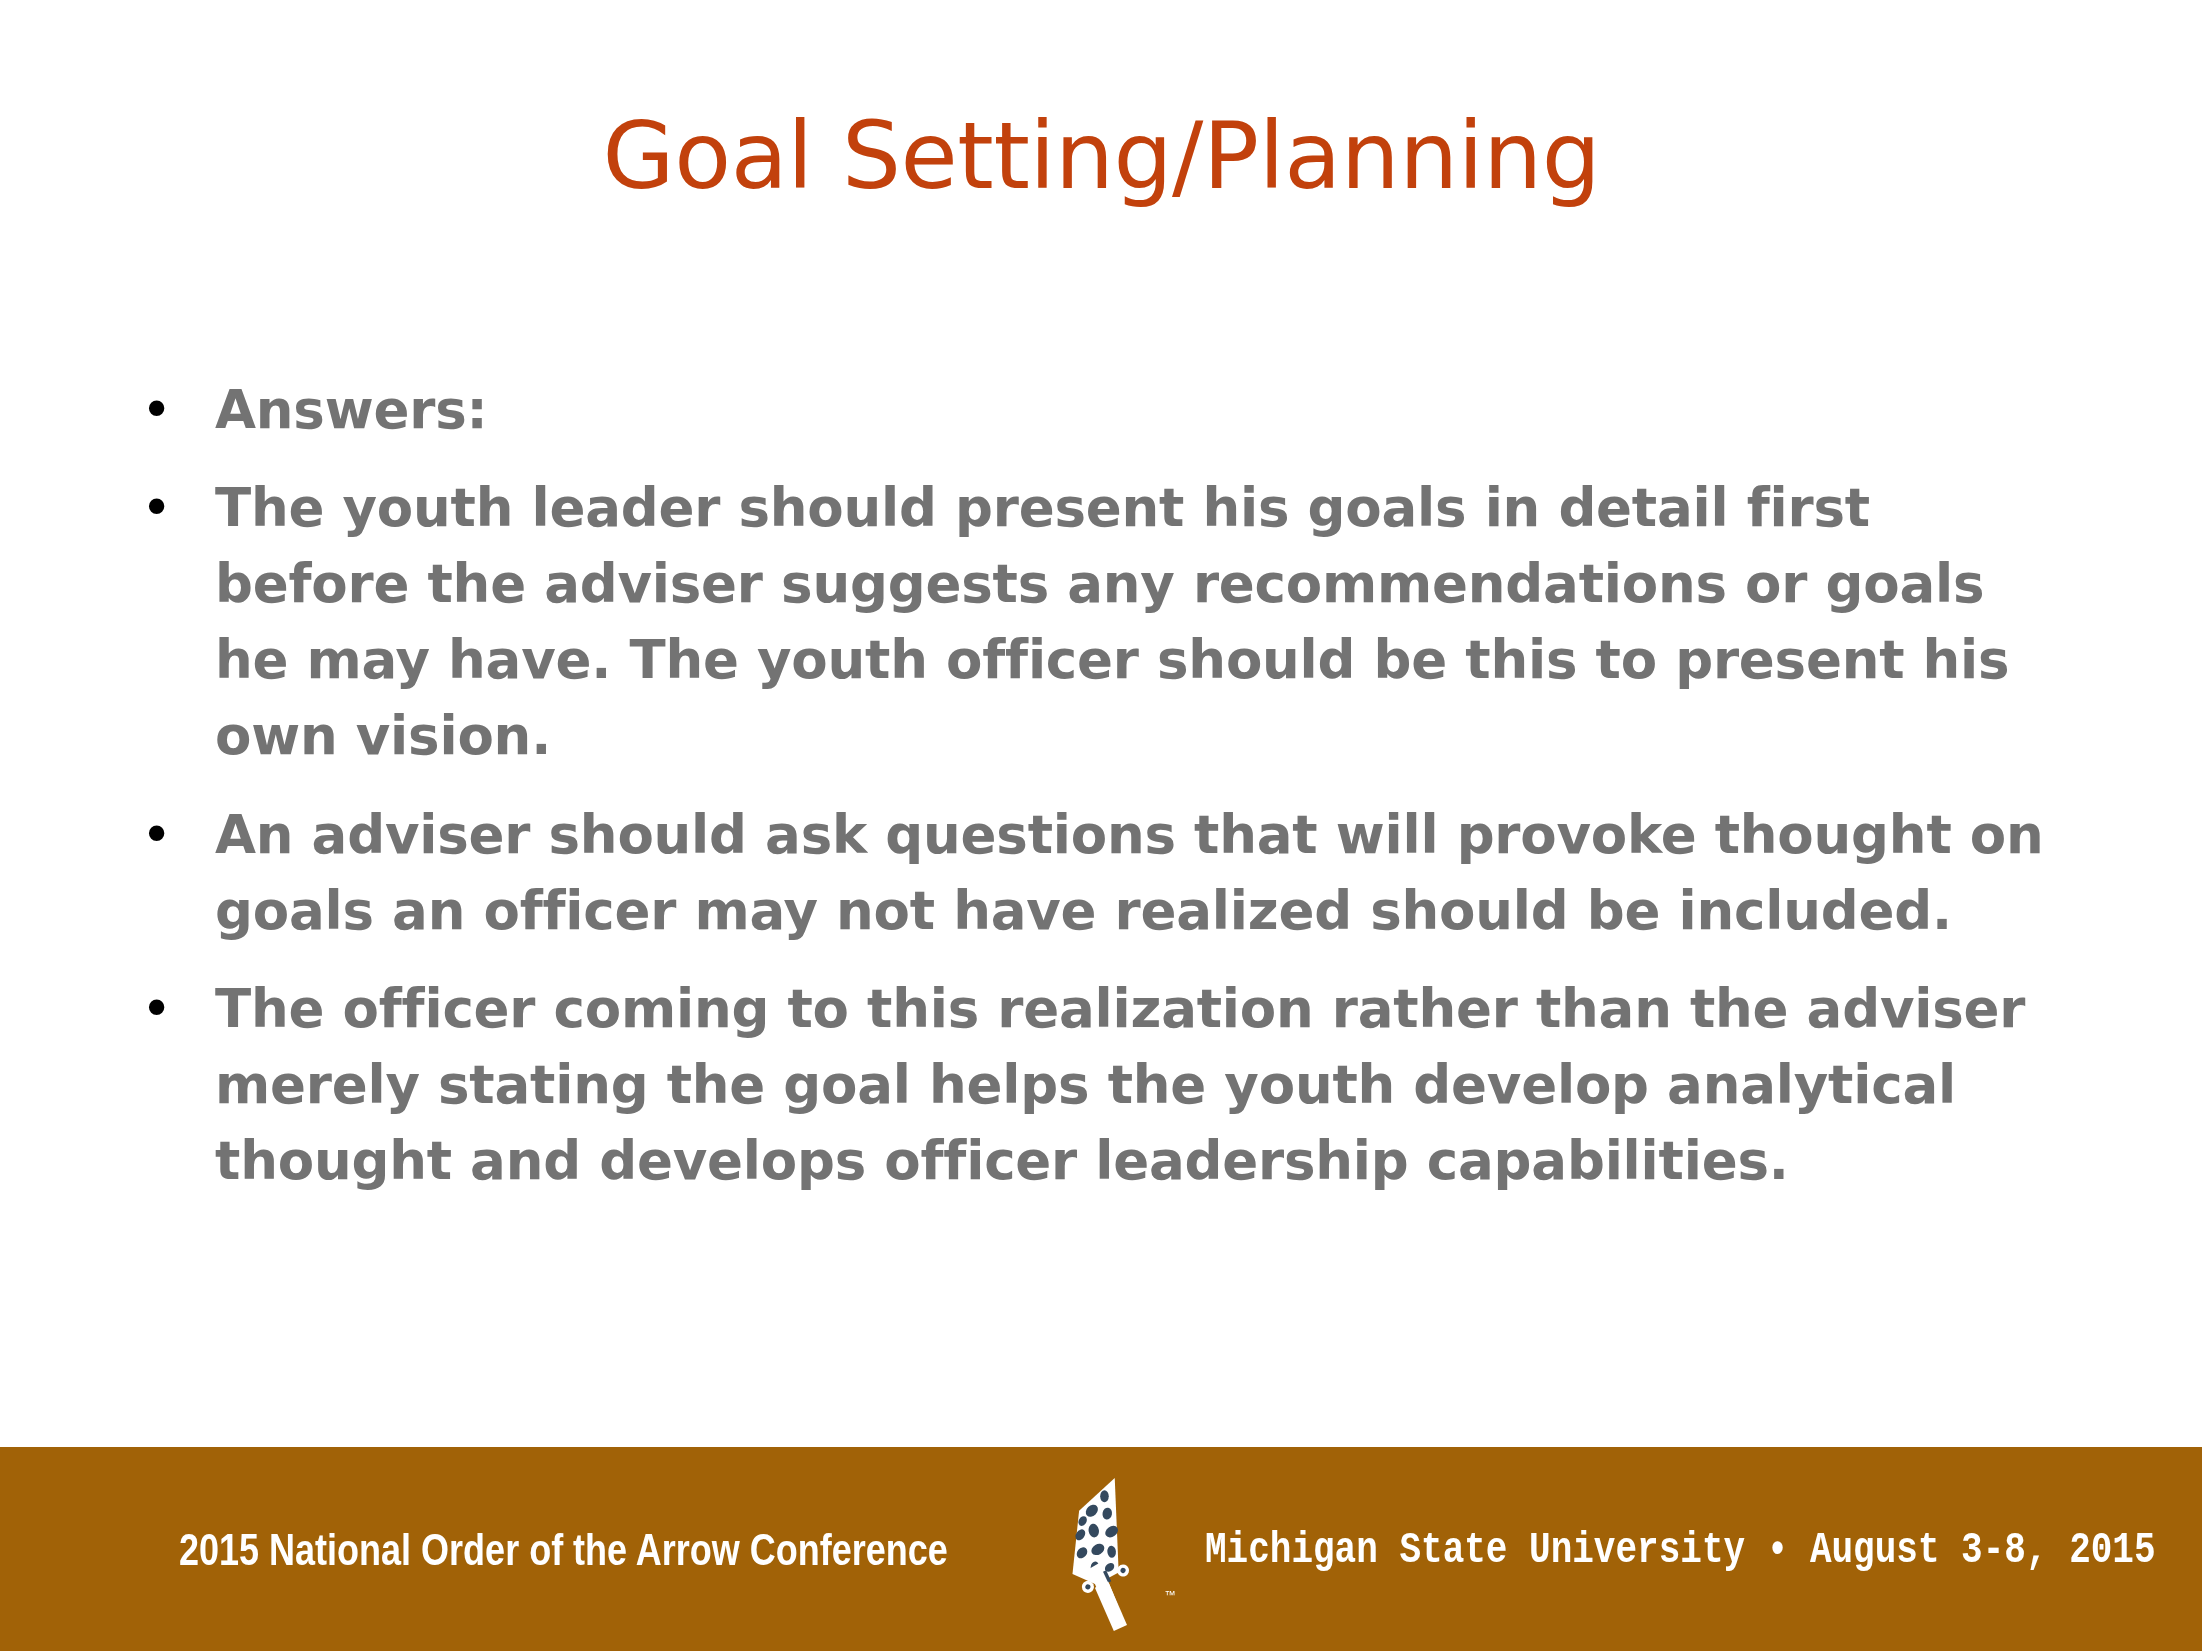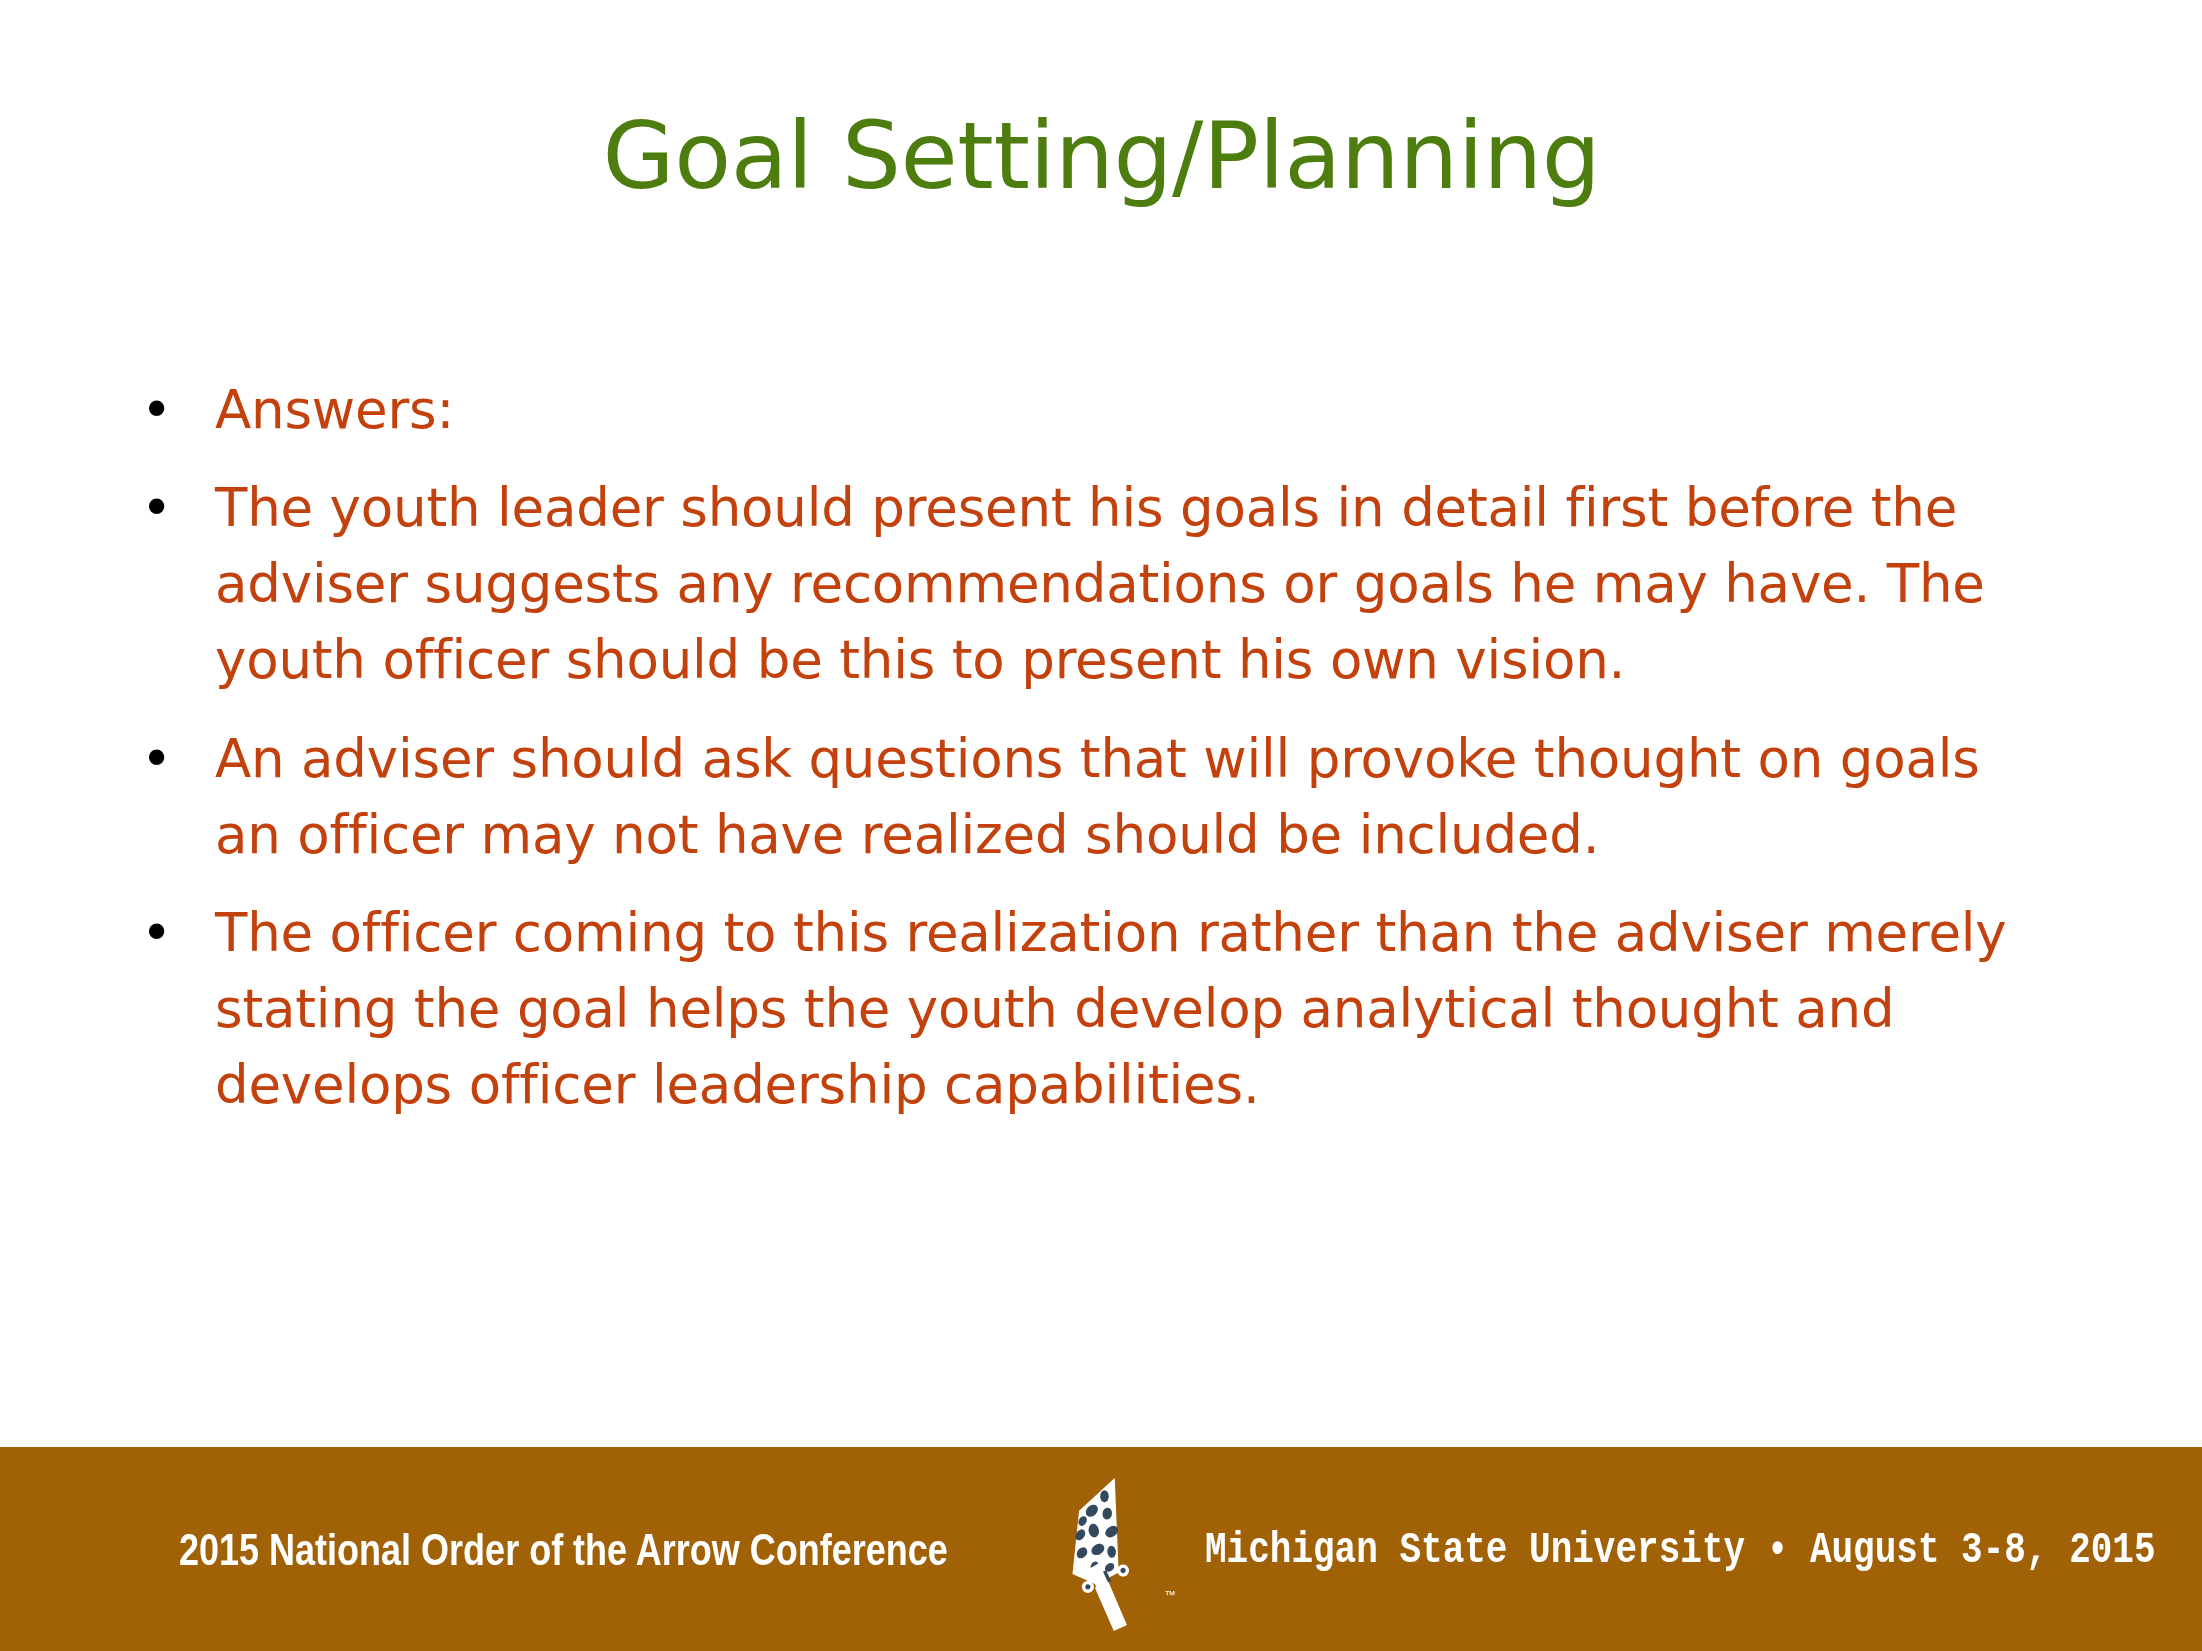--- a/index.html
+++ b/index.html
@@ -25,21 +25,21 @@
   .title {
     position: absolute;
     left: 0;
     right: 0;
     top: 110px;
     text-align: center;
     font-family: "DejaVu Sans", sans-serif;
     font-size: 93px;
     font-weight: 400;
     line-height: 1.0;
-    color: #4d7c0f;
+    color: #c2410c;
     letter-spacing: -0.4px;
   }
 
   
   .body {
     position: absolute;
     left: 129px;
     top: 372px;
     width: 1927px;
   }
@@ -59,22 +59,22 @@
     color: #000000;
     text-align: left;
     padding-left: 12px;
     box-sizing: border-box;
   }
 
   .bullet-text {
     flex: 1 1 auto;
     font-size: 53px;
     line-height: 76px;
-    color: #c2410c;
-    font-weight: 400;
+    color: #737373;
+    font-weight: 700;
     letter-spacing: -0.2px;
     max-width: 1833px;
   }
 
   
   .footer {
     position: absolute;
     left: 0;
     right: 0;
     top: 1447px;

